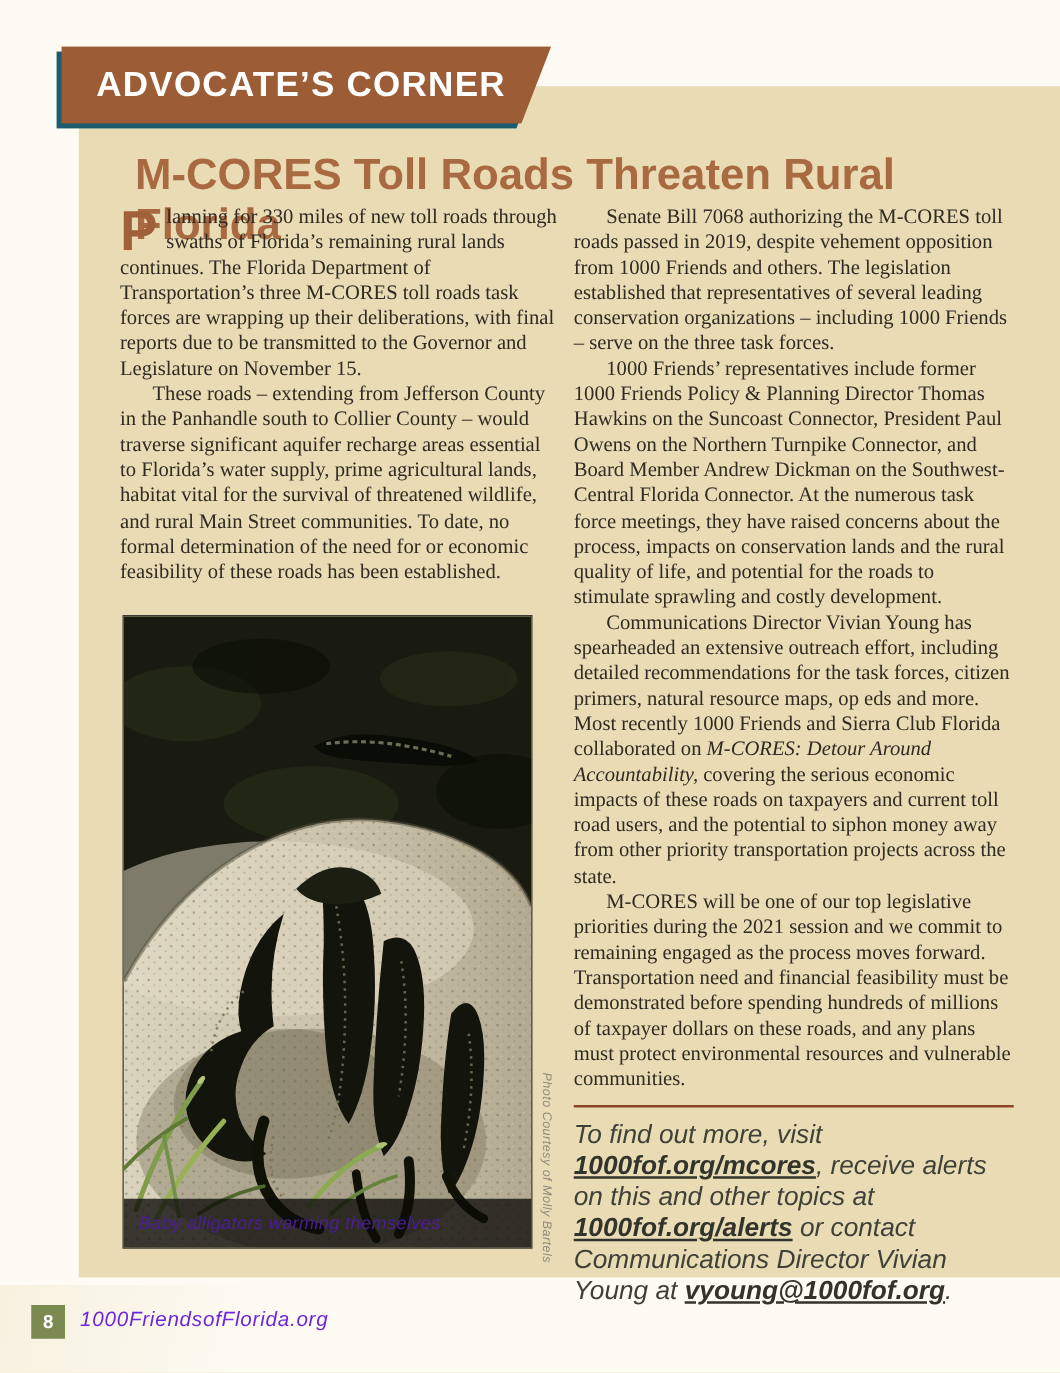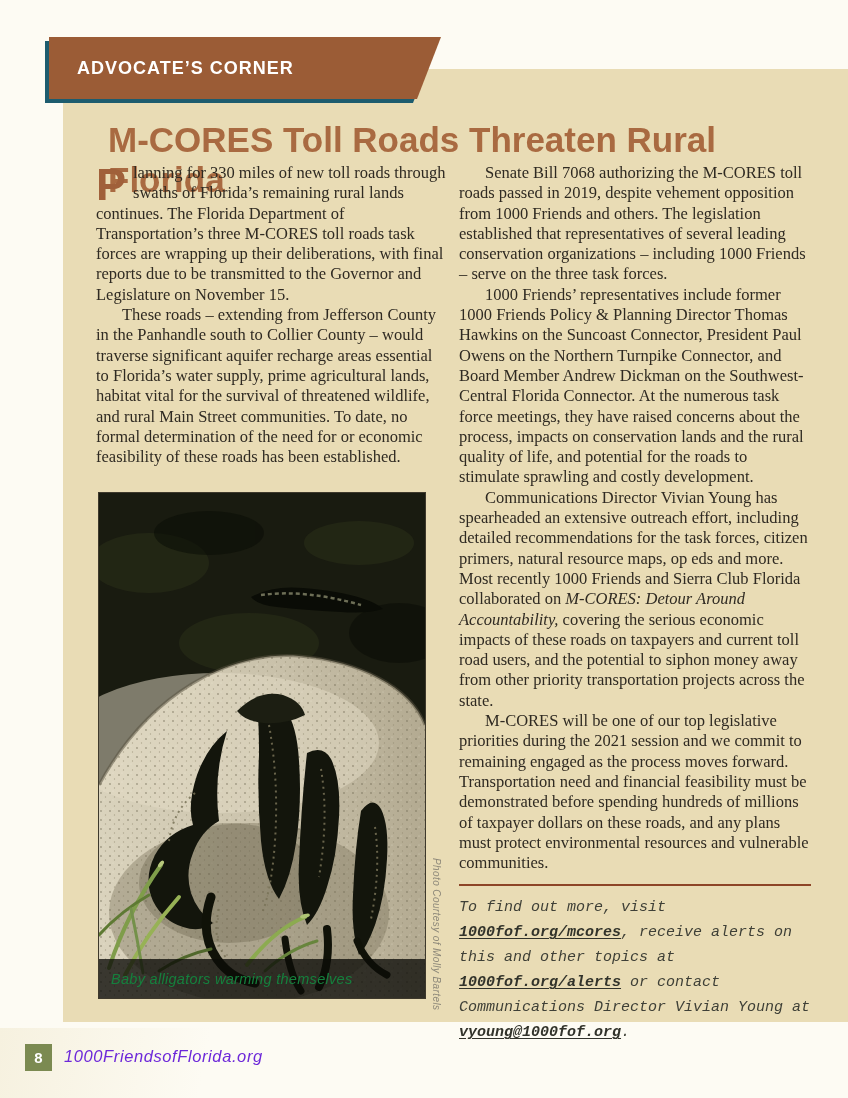--- a/index.html
+++ b/index.html
@@ -11,50 +11,50 @@
   .beige-bg { position:absolute; left:63px; top:69px; width:785px; height:953px; background:#e9dcb5; }
   .corner-wedge { position:absolute; left:0; bottom:0; width:340px; height:70px;
     background:linear-gradient(100deg, #f6f1df 0%, rgba(246,241,223,0) 60%); }
 
   .banner-shadow { position:absolute; left:45px; top:41px; width:392px; height:62px;
     background:#1d5c6e; clip-path:polygon(0 0,100% 0,calc(100% - 24px) 100%,0 100%); }
   .banner { position:absolute; left:49px; top:37px; width:392px; height:62px;
     background:#9b5c36; clip-path:polygon(0 0,100% 0,calc(100% - 24px) 100%,0 100%);
     display:flex; align-items:center; padding-left:28px; box-sizing:border-box; }
   .banner-label { color:#ffffff; font-family:"Liberation Sans",sans-serif; font-weight:bold;
-    font-size:18px; letter-spacing:1px; }
+    font-size:28px; letter-spacing:1px; }
 
   .title { position:absolute; left:96px; top:108px; width:720px; margin:12px;
     font-family:"Liberation Sans",sans-serif; font-weight:bold; font-size:35px;
     color:#a96a41; line-height:1.15; }
 
   .col { position:absolute; top:163px; width:352px; font-size:16.5px; line-height:20.3px;
     color:#2f2a22; }
   .col-left  { left:96px; }
   .col-right { left:459px; }
   .col p { margin:0; }
   p.indent { text-indent:26px; }
   .dropcap { float:left; font-family:"Liberation Sans",sans-serif; font-weight:bold;
     font-size:45px; line-height:37px; color:#a0603a; padding:3px 7px 0 0; }
 
   .photo { position:absolute; left:98px; top:492px; width:326px; height:505px;
     border:1px solid #3e392c; }
   .photo svg { display:block; width:326px; height:505px; }
   .caption-bar { position:absolute; left:0; bottom:0; width:100%; height:39px;
-    background:rgba(12,12,8,0.78); color:#15803d;
+    background:rgba(12,12,8,0.78); color:#4c1d95;
     font-family:"Liberation Sans",sans-serif; font-style:italic; font-size:14.5px;
     display:flex; align-items:center; padding-left:12px; box-sizing:border-box;
     letter-spacing:.3px; }
 
   .credit { position:absolute; left:431px; top:858px; height:145px;
     writing-mode:vertical-rl; font-family:"Liberation Sans",sans-serif; font-style:italic;
     font-size:10px; color:#8e897a; letter-spacing:.4px; white-space:nowrap; }
 
   .cta-rule { border:none; border-top:2px solid #8d4527; margin:11px 0 9px 0; }
-  .cta { font-family:Liberation Mono, monospace; font-style:italic; font-size:15px;
+  .cta { font-family:Liberation Sans, sans-serif; font-style:italic; font-size:21px;
     line-height:25px; color:#3f4037; }
   .cta a { color:#32332b; font-weight:bold; text-decoration:underline;
     text-underline-offset:2px; cursor:pointer; }
 
   .pagenum-badge { position:absolute; left:25px; top:1044px; width:27px; height:27px;
     background:#7b8a51; color:#ffffff; font-family:"Liberation Sans",sans-serif;
     font-weight:bold; font-size:15px; display:flex; align-items:center; justify-content:center; }
   .footer-site { position:absolute; left:64px; top:1047px;
     font-family:"Liberation Sans",sans-serif; font-style:italic; font-size:16.5px;
     color:#6d28d9; letter-spacing:.6px; }

